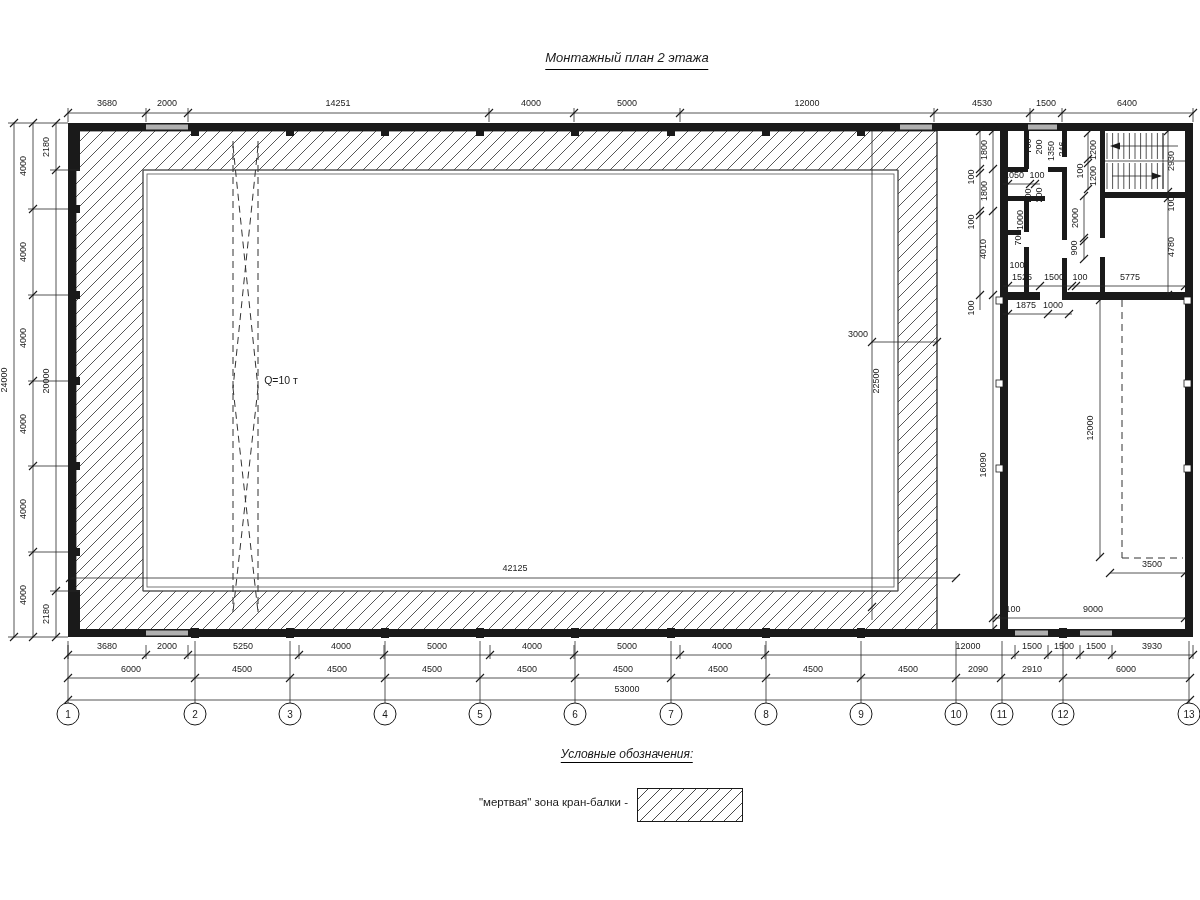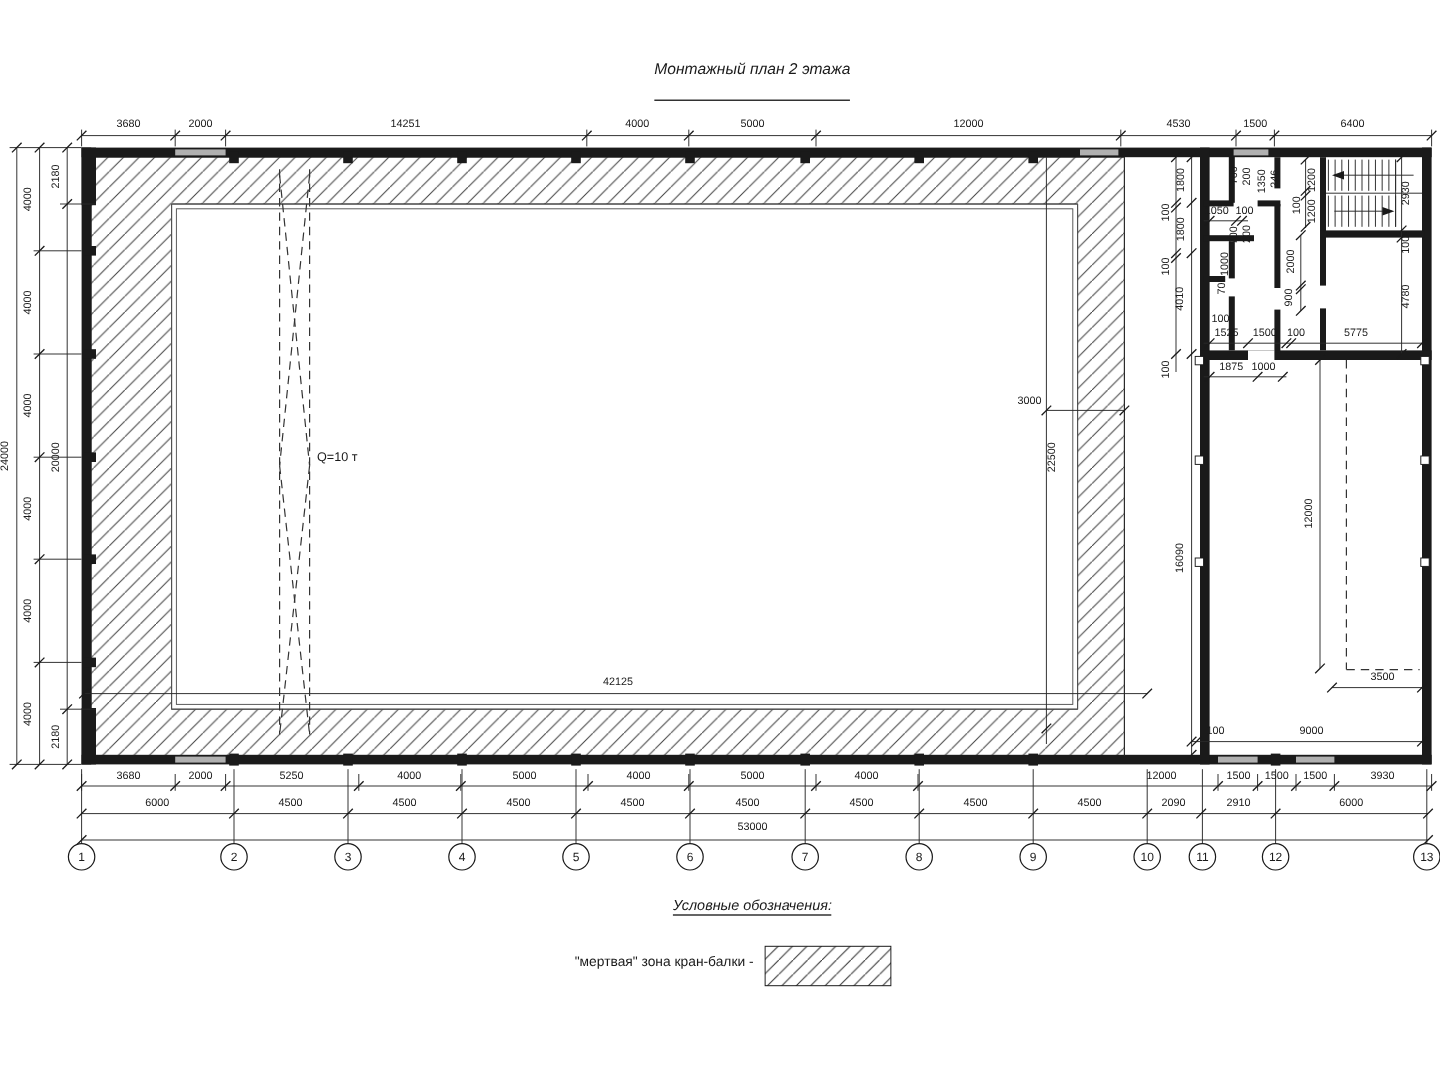--- a/index.html
+++ b/index.html
@@ -1,21 +1,21 @@
 <!DOCTYPE html>
 <html><head>
 <meta charset="utf-8">
 <style>
   html,body{margin:0;padding:0;background:#fff;width:1200px;height:900px;
     font-family:"Liberation Sans", sans-serif;color:#1a1a1a;overflow:hidden;}
   #stage{position:relative;width:1200px;height:900px;background:#fff;}
   #plan{position:absolute;left:0;top:0;}
   .title{position:absolute;left:627px;top:50px;transform:translateX(-50%);
     font-size:13px;font-style:italic;border-bottom:1px solid #000;
-    padding-bottom:18px;white-space:nowrap;}
+    padding-bottom:4px;white-space:nowrap;}
   .legend-heading{position:absolute;left:627px;top:747px;transform:translateX(-50%);
     font-size:12px;font-style:italic;border-bottom:1px solid #000;
     padding-bottom:1px;white-space:nowrap;}
   .legend-item-label{position:absolute;right:572px;top:796px;font-size:11.5px;
     white-space:nowrap;}
   .legend-swatch{position:absolute;left:637px;top:788px;}
 </style>
 </head>
 <body>
 

